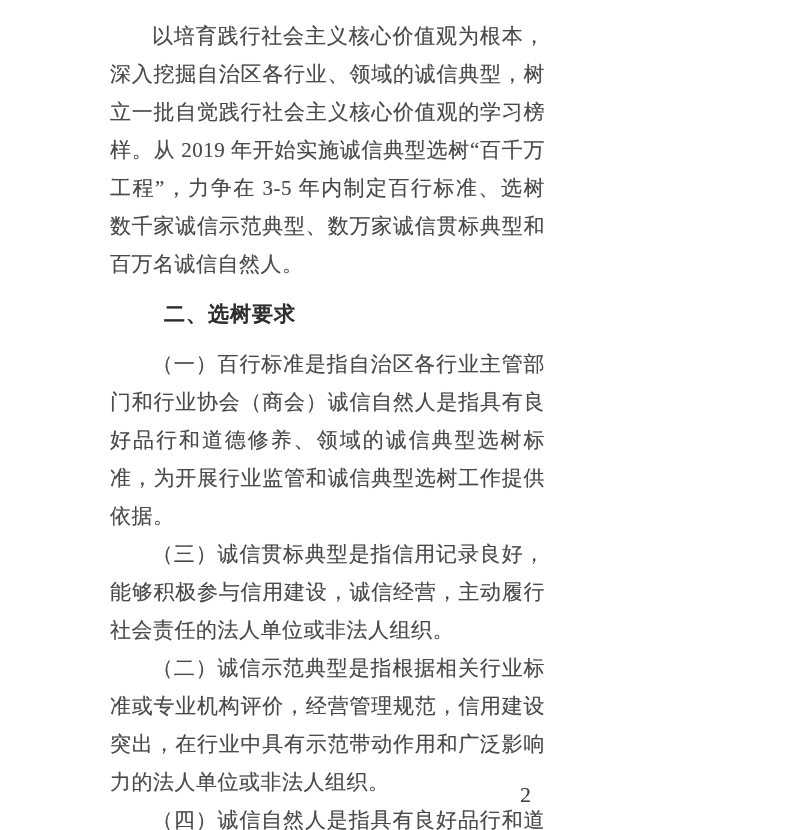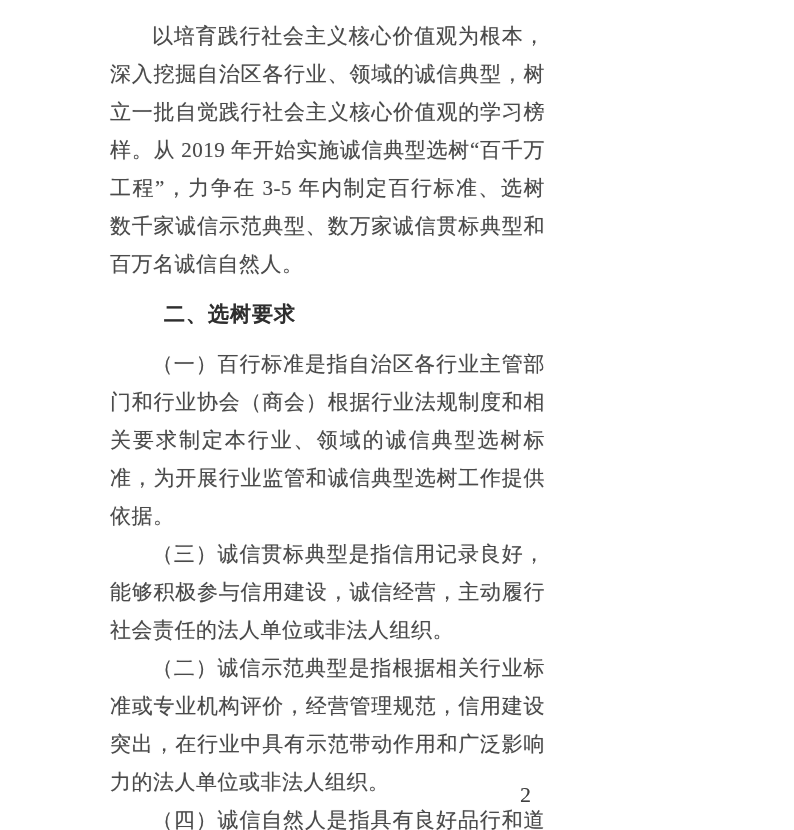--- a/index.html
+++ b/index.html
@@ -49,21 +49,21 @@
   }
 </style>
 </head>
 <body>
 
 <div class="page">
   <p class="para">以培育践行社会主义核心价值观为根本，深入挖掘自治区各行业、领域的诚信典型，树立一批自觉践行社会主义核心价值观的学习榜样。从 2019 年开始实施诚信典型选树“百千万工程”，力争在 3-5 年内制定百行标准、选树数千家诚信示范典型、数万家诚信贯标典型和百万名诚信自然人。</p>
 
   <div class="heading">二、选树要求</div>
 
-  <p class="para">（一）百行标准是指自治区各行业主管部门和行业协会（商会）根据行业法规制度和相关要求制定本行业、领域的诚信典型选树标准，为开展行业监管和诚信典型选树工作提供依据。</p>
+  <p class="para">（一）百行标准是指自治区各行业主管部门和行业协会（商会）诚信自然人是指具有良好品行和道德修养、领域的诚信典型选树标准，为开展行业监管和诚信典型选树工作提供依据。</p>
 
   <p class="para">（三）诚信贯标典型是指信用记录良好，能够积极参与信用建设，诚信经营，主动履行社会责任的法人单位或非法人组织。</p>
 
   <p class="para">（二）诚信示范典型是指根据相关行业标准或专业机构评价，经营管理规范，信用建设突出，在行业中具有示范带动作用和广泛影响力的法人单位或非法人组织。</p>
 
   <p class="para">（四）诚信自然人是指具有良好品行和道德修养，坚持诚信为本、群众口碑好、具有一定影响力的自然人。</p>
 
   <div class="heading">（一）申报</div>
 
   <div class="heading">三、组织实施</div>

